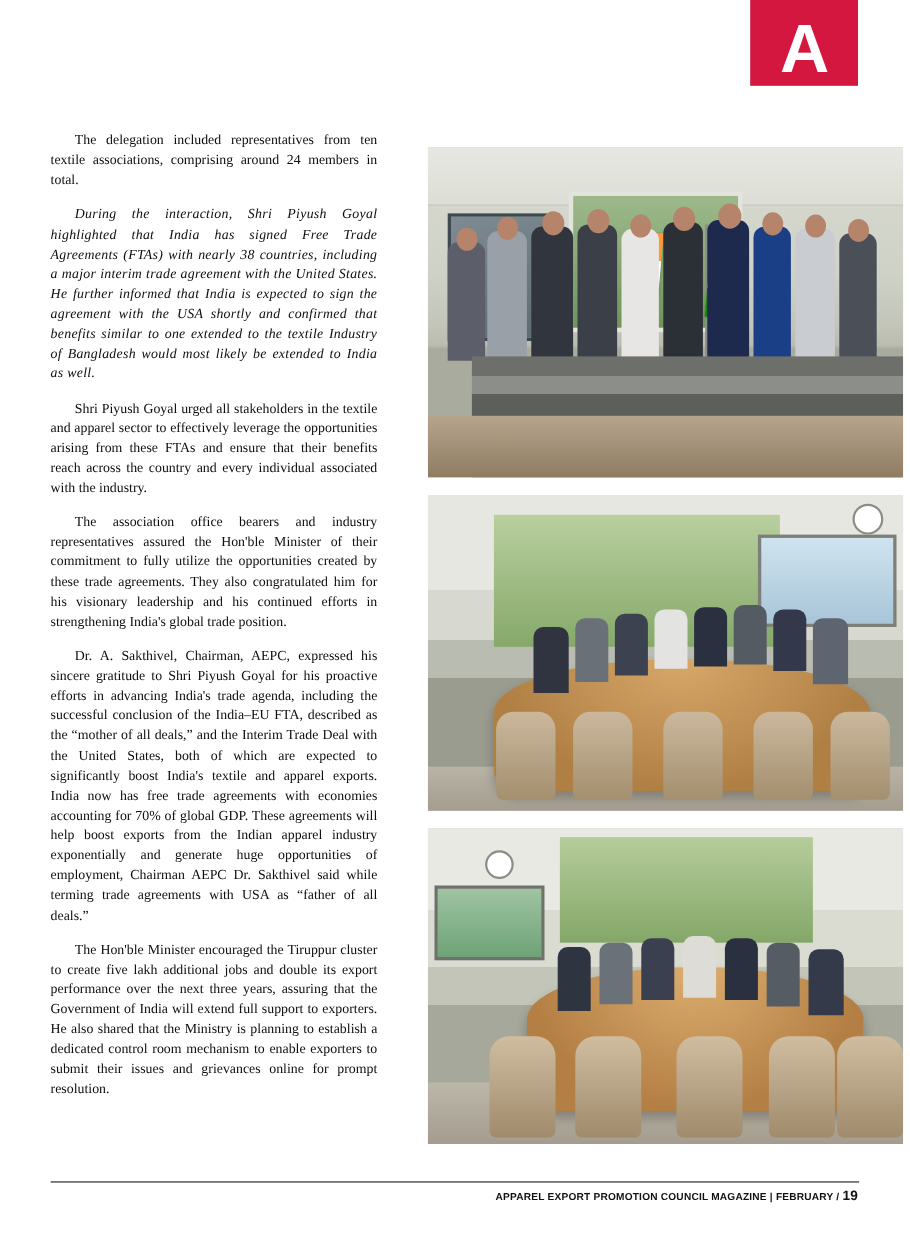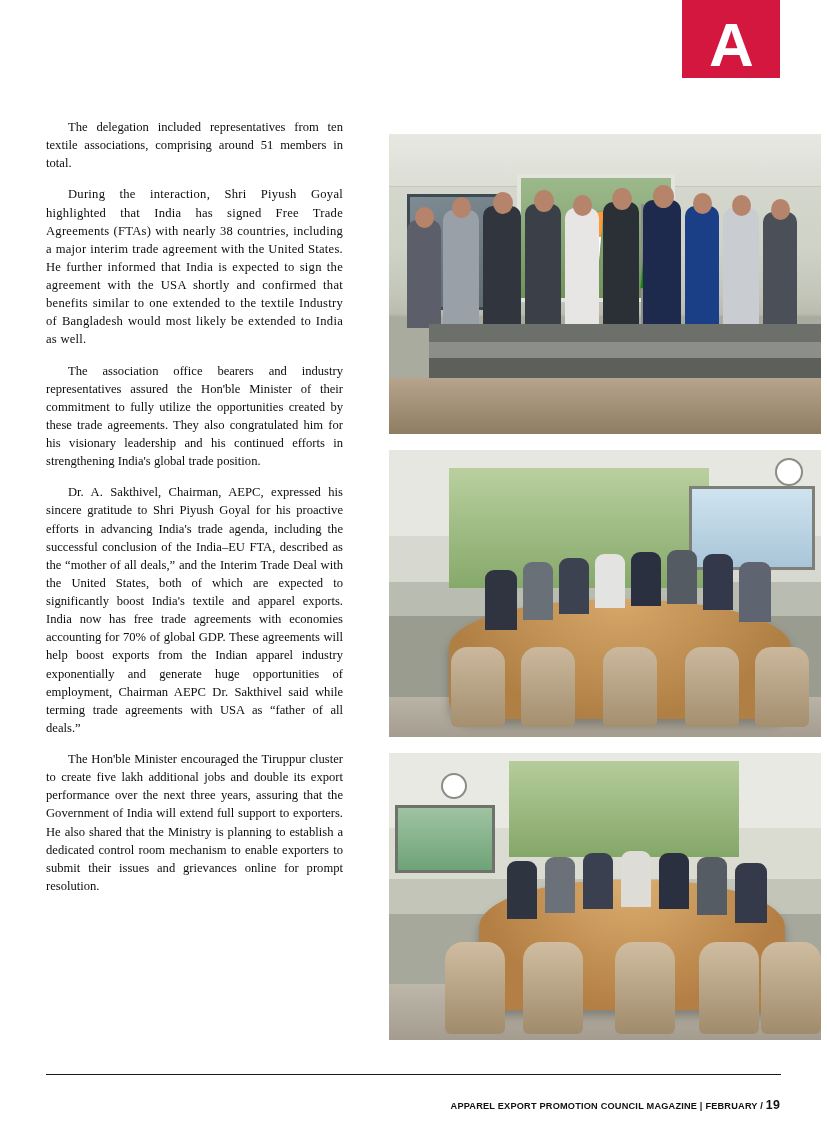--- a/index.html
+++ b/index.html
@@ -79,21 +79,21 @@
   .para {
     font-family: "Liberation Serif", serif;
     font-size: 12.6px;
     line-height: 1.44;
     text-align: justify;
     text-indent: 22px;
     margin: 0 0 13px 0;
     color: #0d0d0d;
     hyphens: auto;
   }
-  .para.wide-track { letter-spacing: 0.25px; }
+  .para.wide-track { letter-spacing: 0.25px; font-style: italic; }
 
   
   .photo {
     position: relative;
     width: 432px;
     margin-bottom: 6px;
     overflow: hidden;
     background: #cfd4d8;
   }
   .photo.p1 { height: 300px; }
@@ -230,21 +230,21 @@
     position: absolute;
     left: 46px;
     right: 46px;
     top: 8px;
     height: 1px;
     background: #1a1a1a;
   }
   .footer-text {
     position: absolute;
     right: 47px;
-    top: 32px;
+    top: 14px;
     font-family: "Liberation Sans", sans-serif;
     font-weight: bold;
     font-size: 9.2px;
     letter-spacing: 0.2px;
     color: #111111;
     white-space: nowrap;
   }
   .footer-page {
     font-size: 12.4px;
   }
@@ -254,22 +254,23 @@
 
 <div class="page-header">
   <div class="logo-mark">
     <span class="logo-letter">A</span>
   </div>
 </div>
 
 <div class="content">
 
   <div class="col-text">
-    <p class="para">The delegation included representatives from ten textile associations, comprising around 51 members in total.</p>
+    <p class="para">The delegation included representatives from ten textile associations, comprising around 24 members in total.</p>
     <p class="para wide-track">During the interaction, Shri Piyush Goyal highlighted that India has signed Free Trade Agreements (FTAs) with nearly 38 countries, including a major interim trade agreement with the United States. He further informed that India is expected to sign the agreement with the USA shortly and confirmed that benefits similar to one extended to the textile Industry of Bangladesh would most likely be extended to India as well.</p>
+    <p class="para">Shri Piyush Goyal urged all stakeholders in the textile and apparel sector to effectively leverage the opportunities arising from these FTAs and ensure that their benefits reach across the country and every individual associated with the industry.</p>
     <p class="para">The association office bearers and industry representatives assured the Hon'ble Minister of their commitment to fully utilize the opportunities created by these trade agreements. They also congratulated him for his visionary leadership and his continued efforts in strengthening India's global trade position.</p>
     <p class="para">Dr. A. Sakthivel, Chairman, AEPC, expressed his sincere gratitude to Shri Piyush Goyal for his proactive efforts in advancing India's trade agenda, including the successful conclusion of the India–EU FTA, described as the “mother of all deals,” and the Interim Trade Deal with the United States, both of which are expected to significantly boost India's textile and apparel exports. India now has free trade agreements with economies accounting for 70% of global GDP. These agreements will help boost exports from the Indian apparel industry exponentially and generate huge opportunities of employment, Chairman AEPC Dr. Sakthivel said while terming trade agreements with USA as “father of all deals.”</p>
     <p class="para">The Hon'ble Minister encouraged the Tiruppur cluster to create five lakh additional jobs and double its export performance over the next three years, assuring that the Government of India will extend full support to exporters. He also shared that the Ministry is planning to establish a dedicated control room mechanism to enable exporters to submit their issues and grievances online for prompt resolution.</p>
   </div>
 
   <div class="col-media">
 
     <figure class="photo p1">
       <div class="scene">
         <div class="wall"></div>

